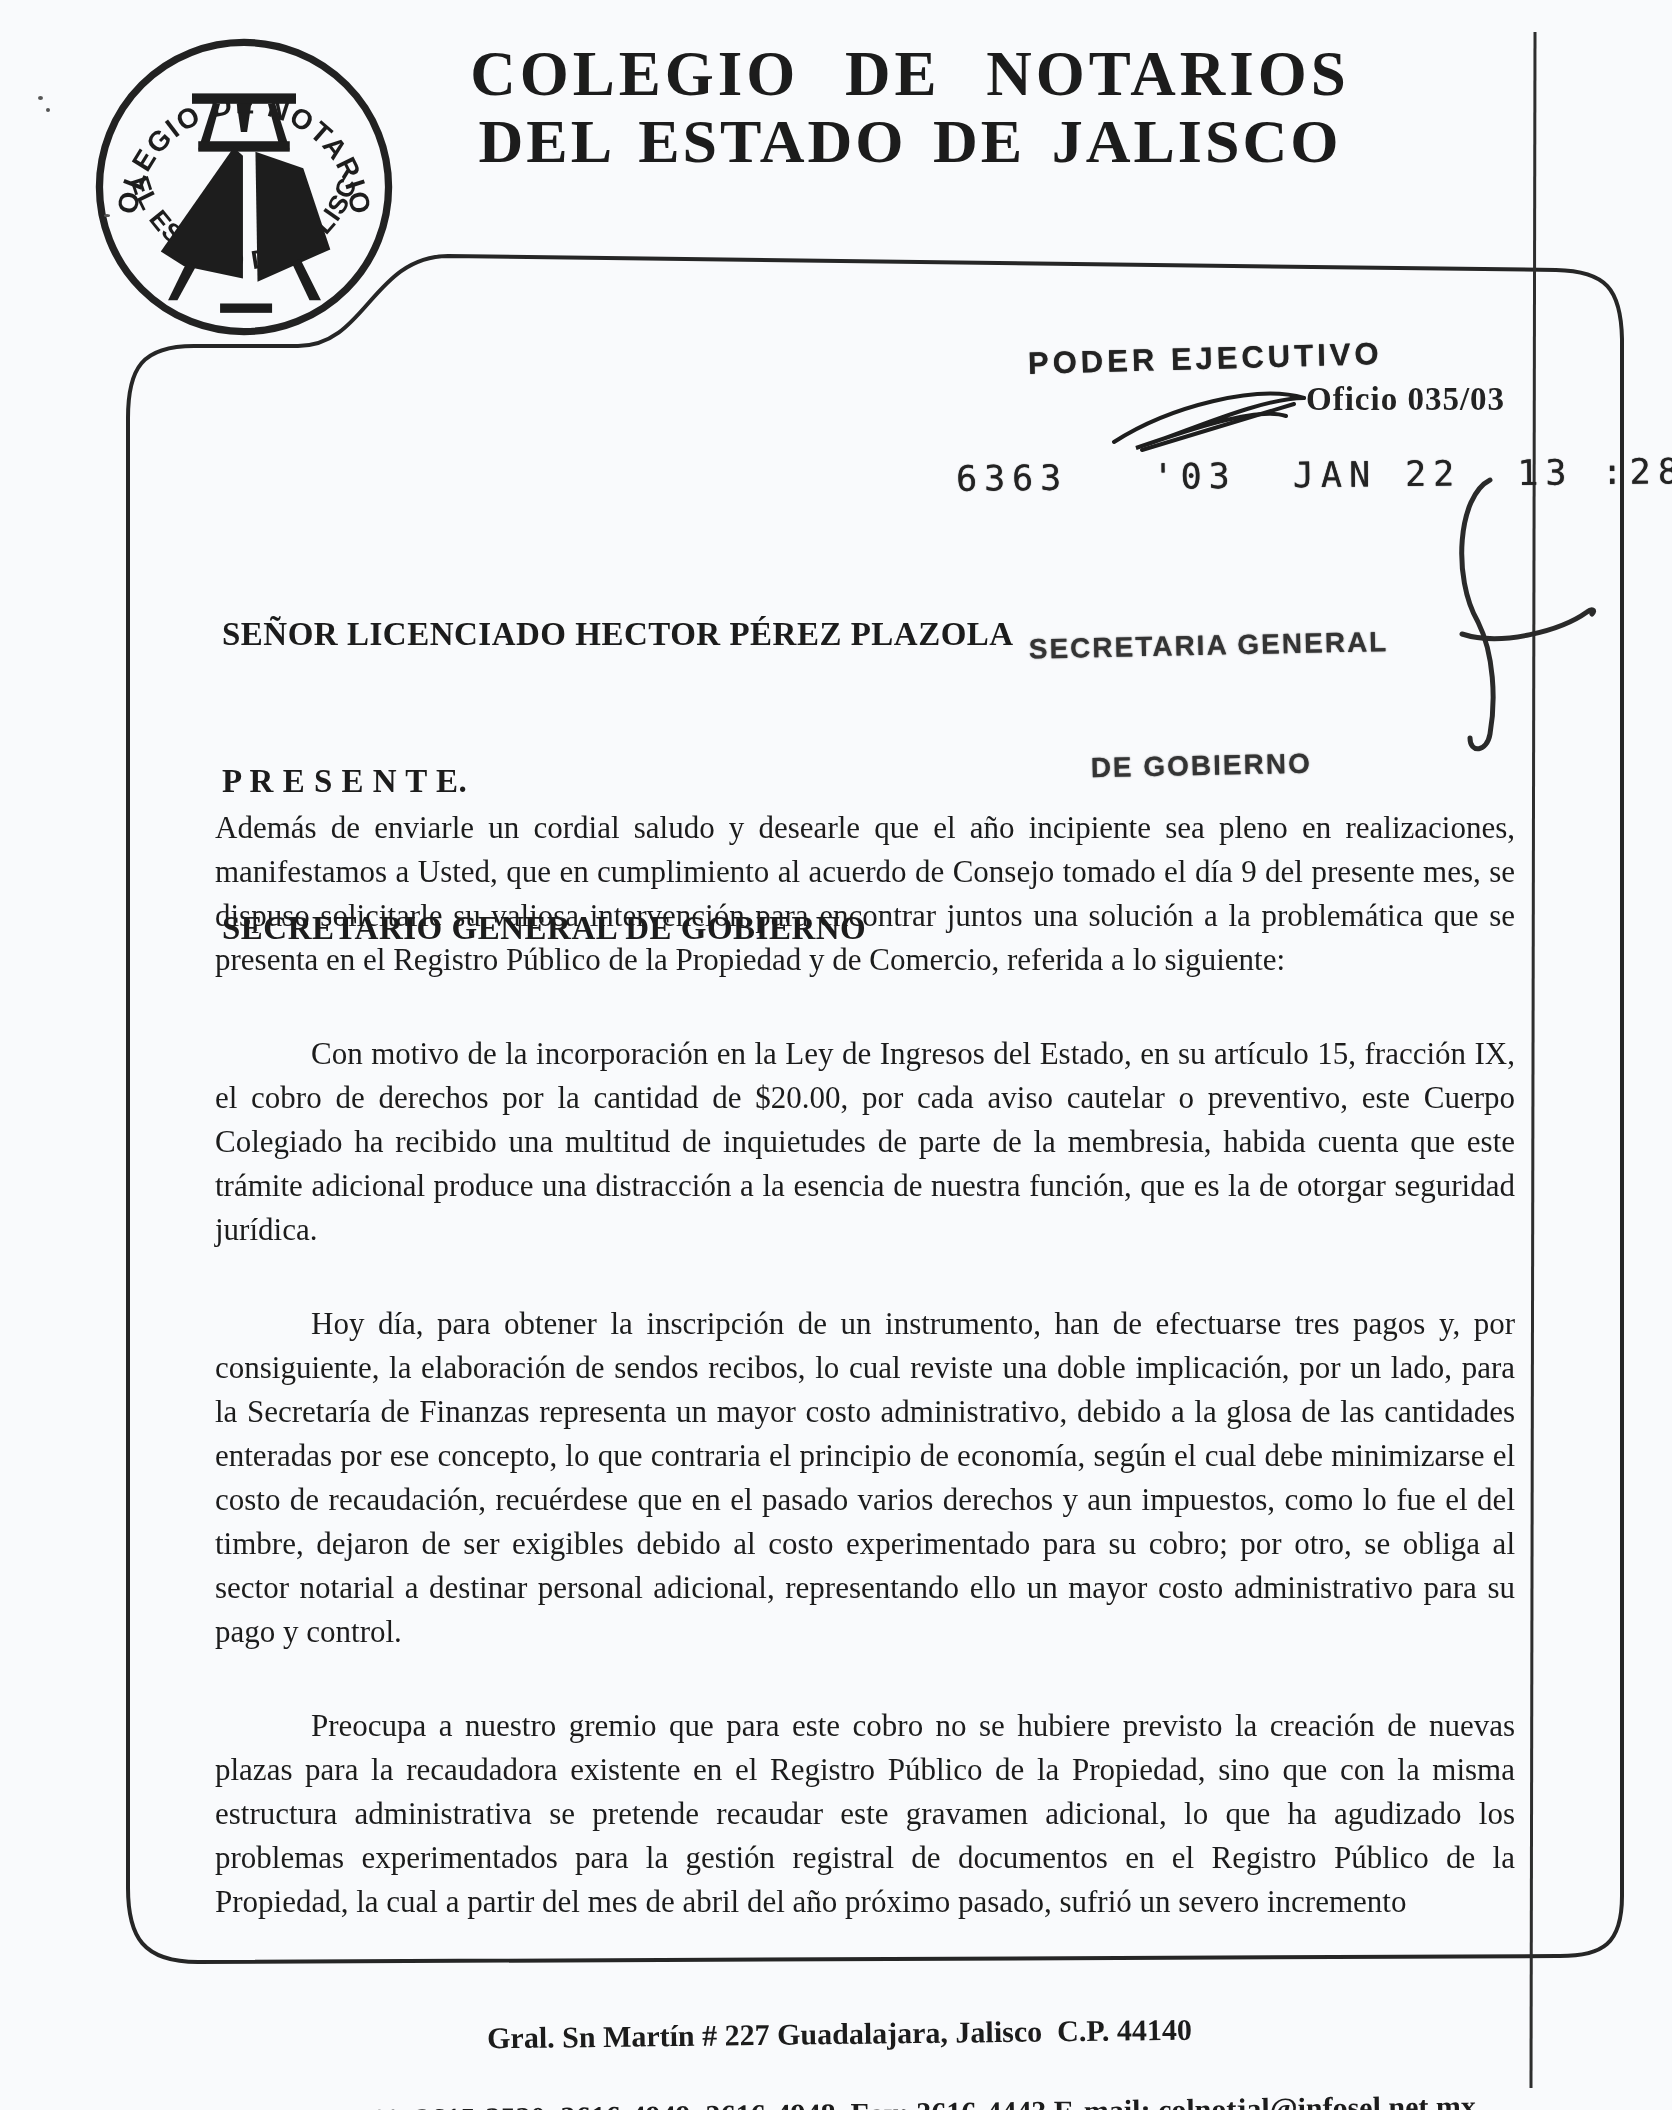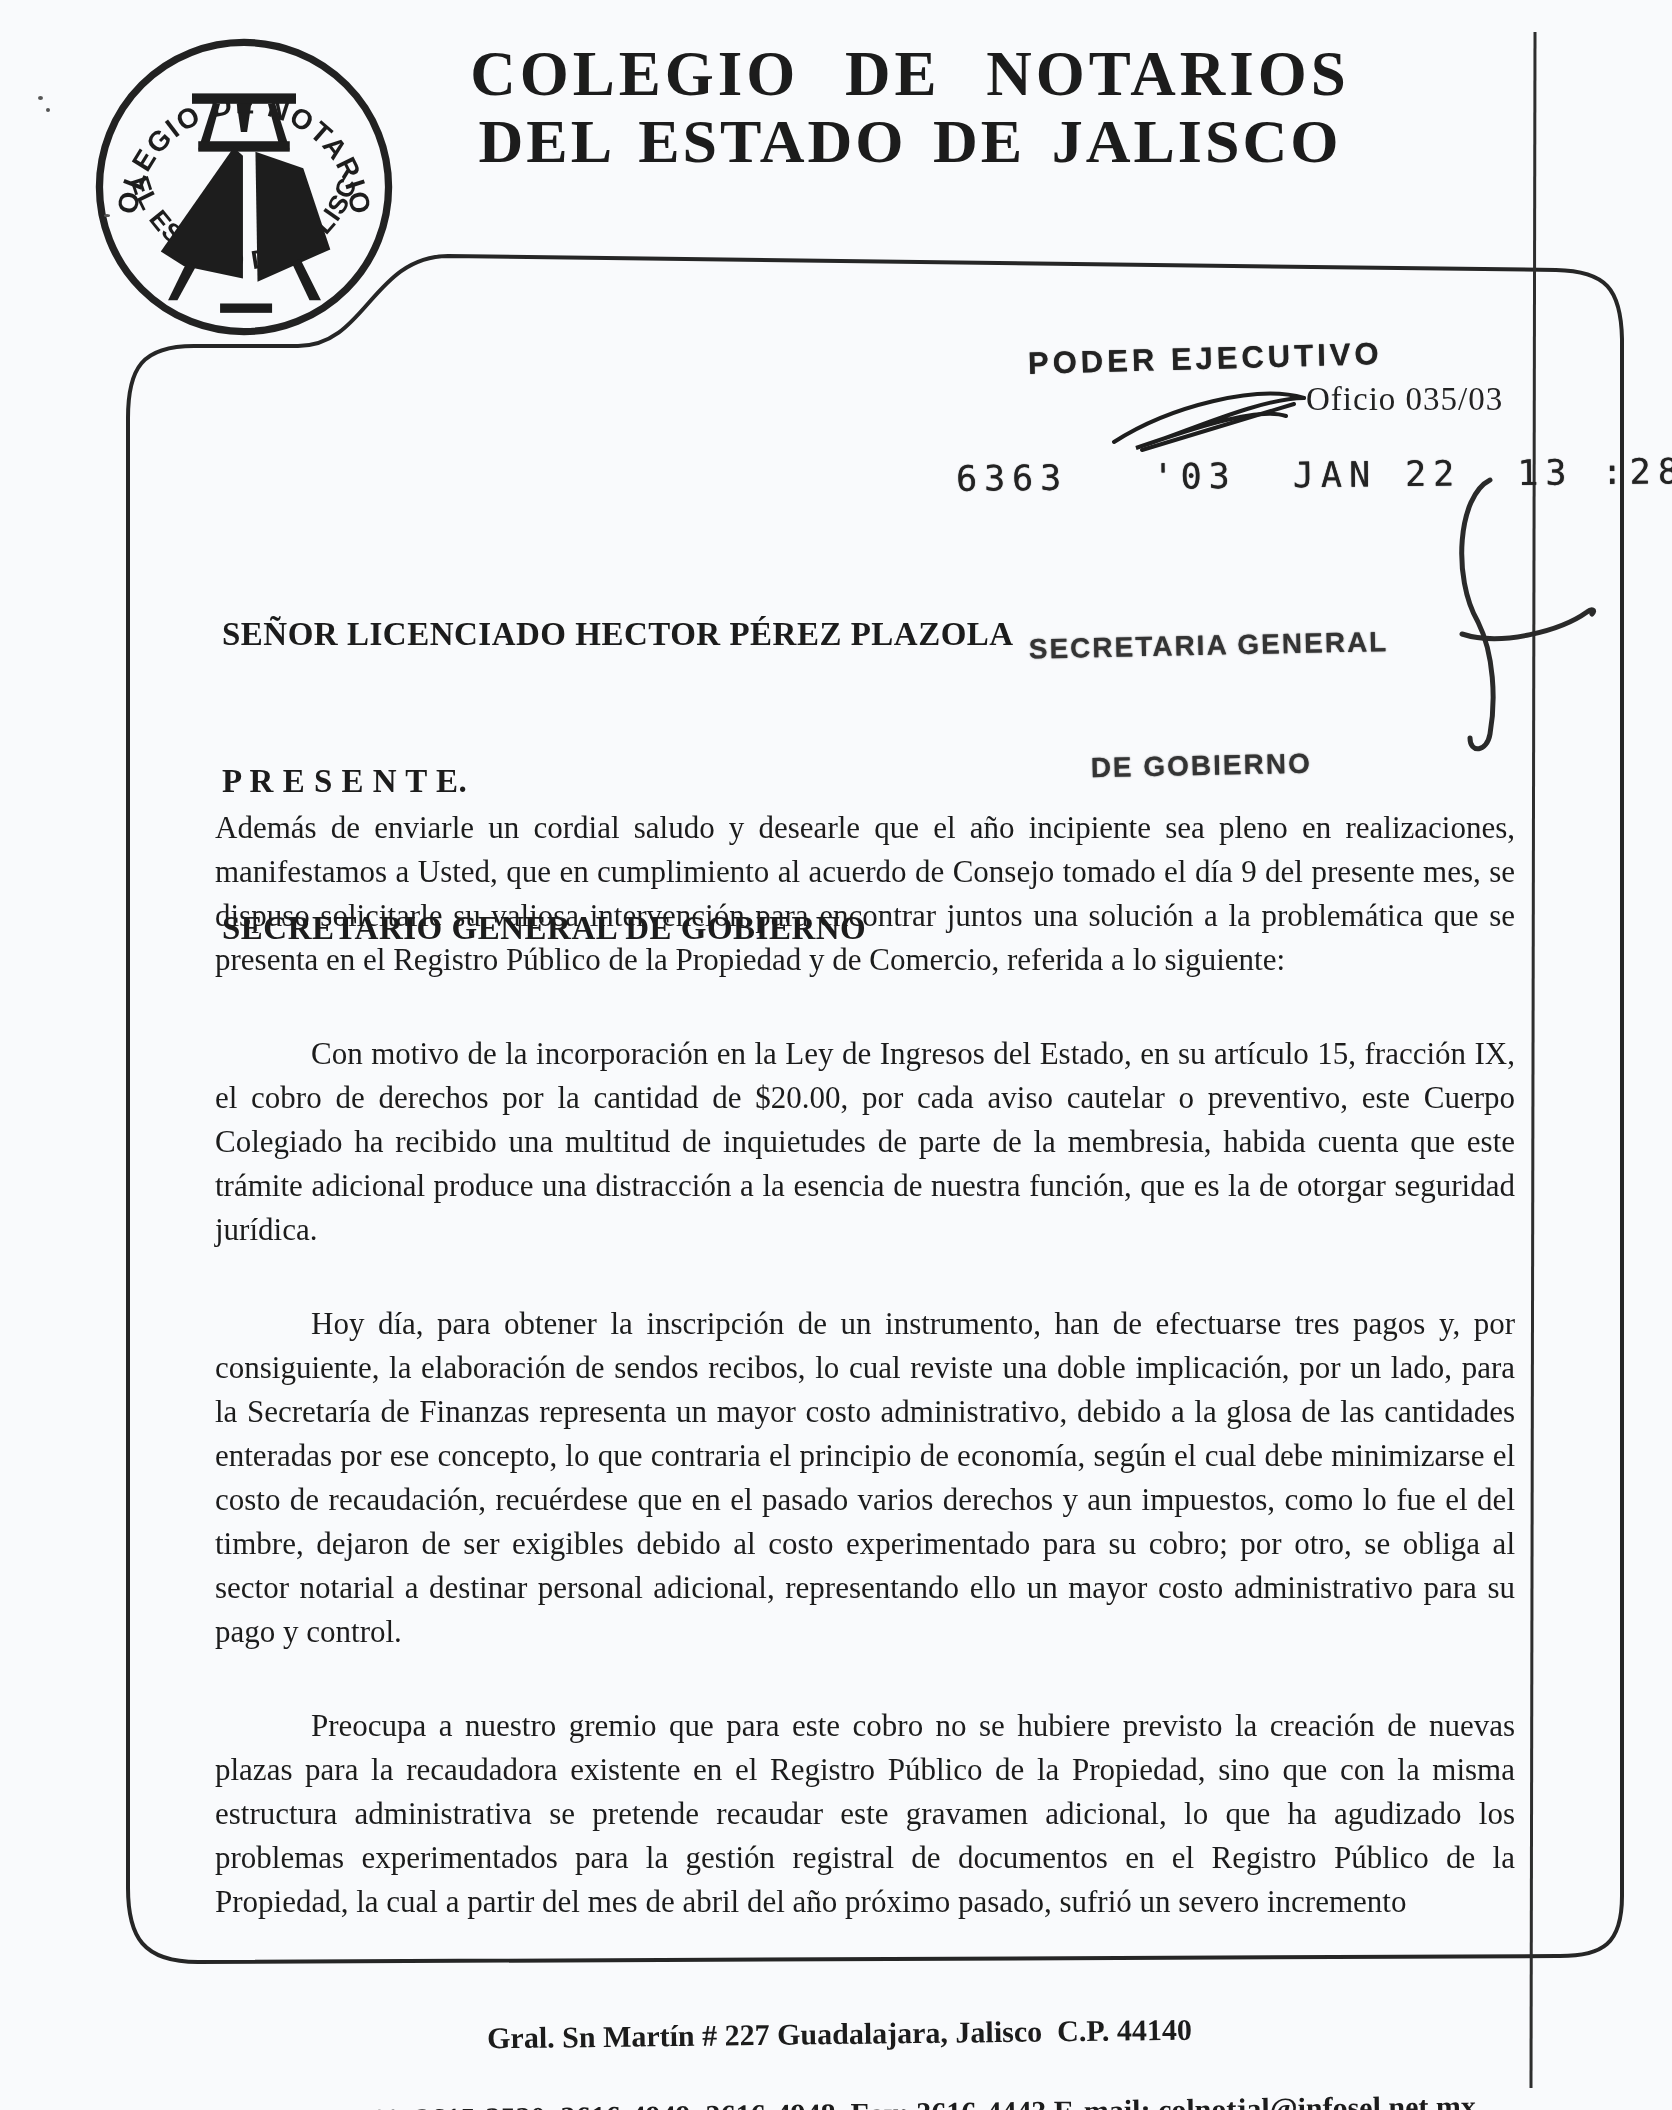--- a/index.html
+++ b/index.html
@@ -20,21 +20,21 @@
   
   .frame{position:absolute;left:0;top:0;pointer-events:none;}
   
   .stamp{
     position:absolute;font-family:"Liberation Sans", sans-serif;
     color:#232323;white-space:pre;
   }
   .poder{left:1028px;top:341px;font-size:31px;font-weight:bold;letter-spacing:4px;
          transform:rotate(-1.6deg);text-shadow:0 0 1px #444;}
   .oficio{left:1306px;top:381px;font-family:"Liberation Serif",serif;
-          font-size:33px;font-weight:normal;letter-spacing:1px;}
+          font-size:33px;font-weight:bold;letter-spacing:1px;}
   .datestamp{left:956px;top:455px;font-family:"DejaVu Sans Mono",monospace;
              font-size:35px;letter-spacing:7px;transform:rotate(-0.6deg);
              text-shadow:0 0 1px #333;}
   .secretaria{left:1030px;top:546px;width:340px;text-align:center;
               font-size:28px;font-weight:bold;letter-spacing:2px;line-height:40px;
               transform:rotate(-1.2deg);color:#343434;text-shadow:0 0 1.5px #555;}
   .signature{position:absolute;left:1108px;top:378px;}
   .flourish{position:absolute;left:1402px;top:462px;}
   
   .addressee{

